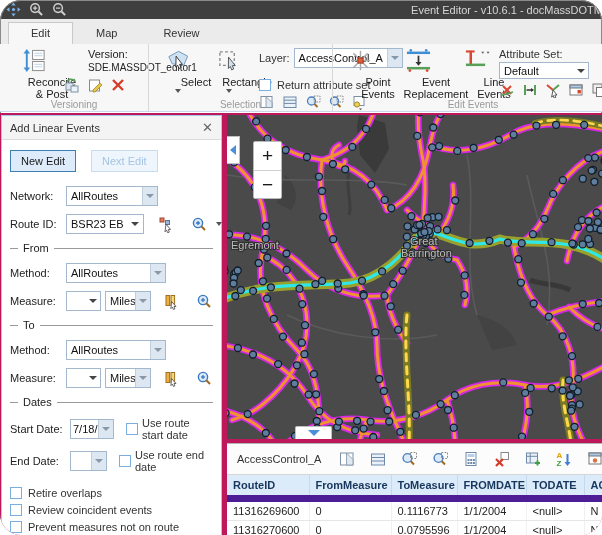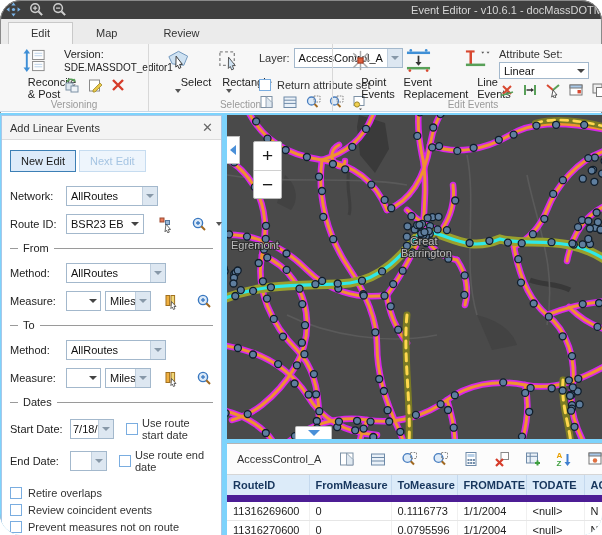--- a/index.html
+++ b/index.html
@@ -18,47 +18,47 @@
   .tab { padding:4px 22px 5px 22px; color:#333; cursor:default; border:1px solid transparent; border-bottom:none; }
   .tab.active { background:#f7f7f7; border-color:#c9c9c9; }
 
   
   .ribbon { height:68px; background:#f7f7f7; border-bottom:1px solid #c8d8e8; display:flex; position:relative; }
   .rgroup { position:relative; height:100%; padding:3px 4px 12px 6px; }
   .rgroup + .rgroup { border-left:1px solid #d8d8d8; }
   .rgroup-label { position:absolute; bottom:1px; left:0; right:0; text-align:center; font-size:10px; color:#9a9a9a; }
   .rg-body { display:flex; height:52px; }
   .bigbtn { display:flex; flex-direction:column; align-items:center; justify-content:flex-start; padding:1px 4px; gap:1px; }
-  .bigbtn .blabel { font-size:11px; color:#222; text-align:left; line-height:12px;margin-left:36px; }
+  .bigbtn .blabel { font-size:11px; color:#222; text-align:center; line-height:12px;margin-left:36px; }
   .tri-dn { display:inline-block; width:0; height:0; border-left:3px solid transparent; border-right:3px solid transparent; border-top:4px solid #555; }
   .mini-row { display:flex; align-items:center; gap:7px; margin-top:3px; }
   .mini-ic { width:16px; height:16px; display:inline-block; }
   .ver-col { display:flex; flex-direction:column; padding:1px 2px; }
-  .ver-col .vline { font-size:11px; color:#222; line-height:13px; }
+  .ver-col .vline { font-size:11px; color:#222; line-height:13px;margin-left:24px; }
 
   
   .combo { height:20px; border:1px solid #a3b8cc; background:#fff; display:inline-flex; align-items:center; position:relative; }
   .combo .ctext { flex:1; padding:0 4px; white-space:nowrap; overflow:hidden; color:#111; }
   .combo .carr { width:15px; height:100%; display:flex; align-items:center; justify-content:center; }
   .combo .carr i { width:0; height:0; border-left:4px solid transparent; border-right:4px solid transparent; border-top:4px solid #444; }
   .combo.dis .carr { background:#dde7f1; border-left:1px solid #c0cfde; }
   .combo.dis .carr i { border-top-color:#8798a8; }
   .checkbox { width:12px; height:12px; border:1px solid #7aade0; background:#fff; display:inline-block; flex:none; }
   .cbrow { display:flex; align-items:center; gap:6px; }
 
   
-  .content { position:absolute; top:113px; left:0; right:0; bottom:0; background:#7dd3fc; }
+  .content { position:absolute; top:113px; left:0; right:0; bottom:0; background:#be185d; }
 
   
   .panel { position:absolute; left:1px; top:2px; width:221px; bottom:-1px; border:1px solid #a9c7e7; background:#fff; }
   .panel-hd { height:24px; background:#f4f4f4; border-bottom:1px solid #dcdcdc; display:flex; align-items:center; padding:0 8px; }
   .panel-hd .ptitle { flex:1; color:#333; }
   .panel-hd .pclose { color:#666; font-size:13px; line-height:13px; }
   .panel-body { padding:10px 8px 0 8px; }
-  .btnrow { display:flex; gap:3px; margin-bottom:14px; }
+  .btnrow { display:flex; gap:15px; margin-bottom:14px; }
   .btn { height:22px; padding:0 10px; display:inline-flex; align-items:center; justify-content:center; border:1px solid #3c7fb5; background:#ddebfa; color:#1a1a1a; }
   .btn.disabled { border-color:#c6dcf0; background:#eef5fc; color:#a5c4e2; }
   .frow { display:flex; align-items:center; margin-bottom:8px; gap:4px; }
   .frow .flabel { width:52px; flex:none; color:#222; }
   .sect { display:flex; align-items:center; gap:5px; margin:8px 0 9px 0; color:#222; }
   .sect .ln { border-top:1px solid #9a9a9a; height:0; }
   .sect .ln.a { width:8px; } .sect .ln.b { flex:1; }
   .opts { margin-top:14px; display:flex; flex-direction:column; gap:5px; }
   .ric { width:17px; height:17px; display:inline-block; flex:none; }
 
@@ -292,21 +292,21 @@
                 <line x1="4" y1="17.5" x2="24" y2="17.5" stroke="#58a058" stroke-width="2.6"></line>
                 <path d="M20 4l3-0 -1.5 2z" fill="#555"></path>
                 <path d="M25.5 4l3-0 -1.5 2z" fill="#555"></path>
               </svg>
           </span>
           <span class="blabel">Line Events</span>
         </div>
         <div class="ver-col" style="flex:1">
           <span>Attribute Set:</span>
           <div class="combo" style="width:90px; margin-top:2px;">
-            <span class="ctext">Linear</span>
+            <span class="ctext">Default</span>
             <span class="carr">
                 <i></i>
               </span>
           </div>
           <div class="mini-row">
             <span class="mini-ic">
               <svg viewBox="0 0 16 16" width="16" height="16">
                   <path d="M4 4l8 8M12 4l-8 8" stroke="#d84830" stroke-width="2"></path>
                   <line x1="2" y1="13.5" x2="14" y2="10" stroke="#58a058" stroke-width="1.6"></line>
                 </svg>

